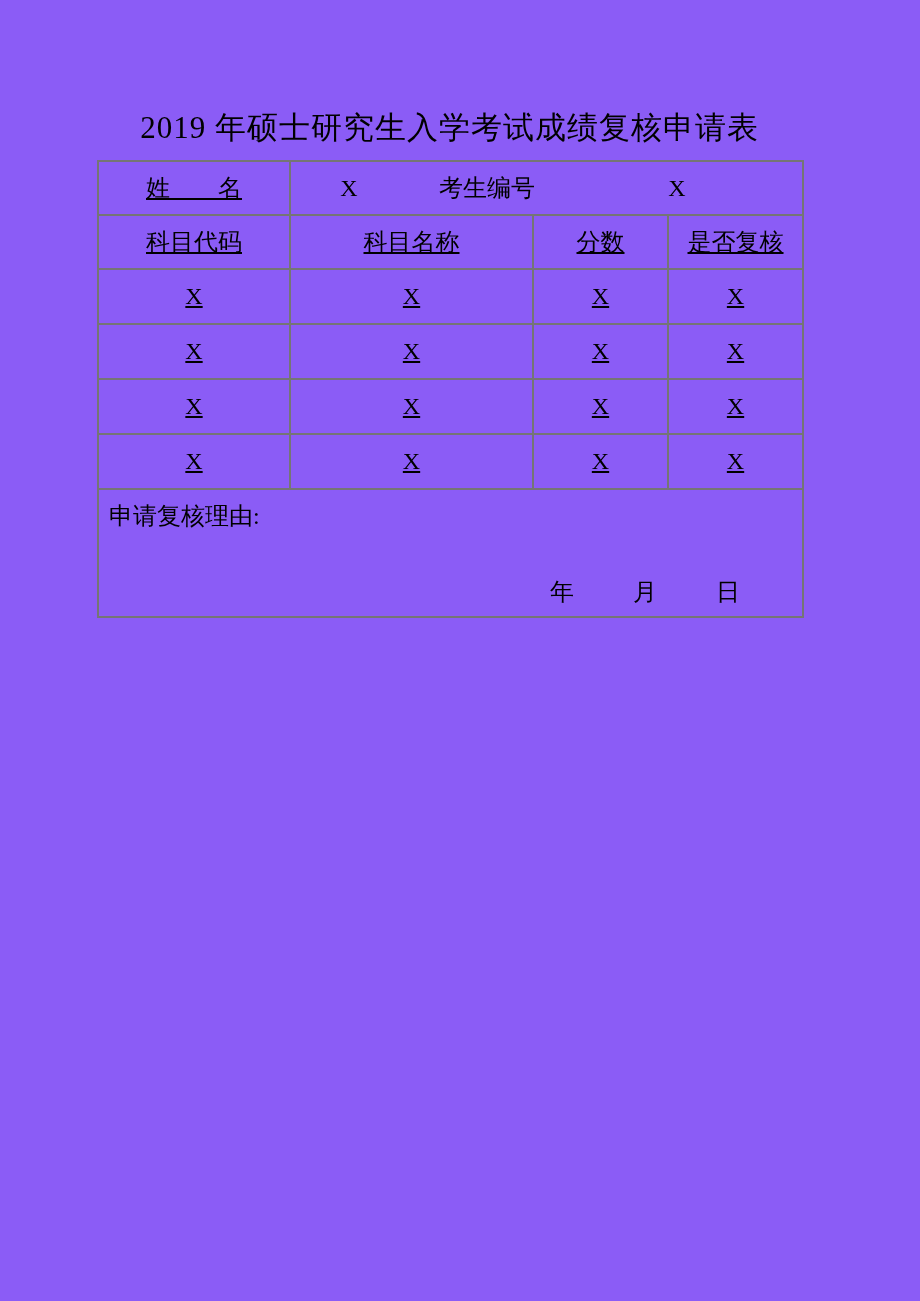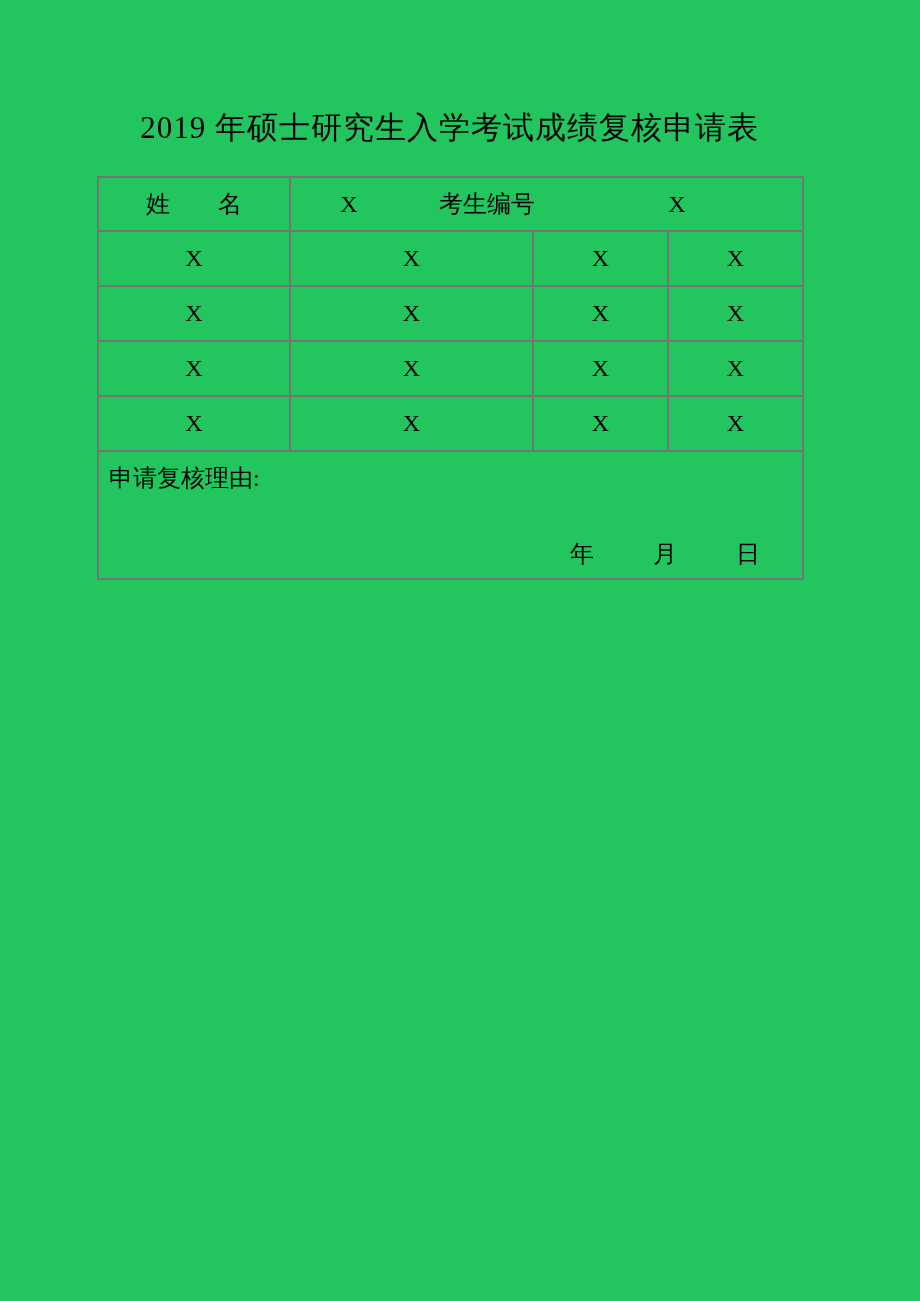--- a/index.html
+++ b/index.html
@@ -4,43 +4,44 @@
 <style>
   html, body {
     margin: 0;
     padding: 0;
     background: #ffffff;
   }
   .doc-page {
     position: relative;
     width: 920px;
     height: 1301px;
-    background: #22c55e;
+    background: #8b5cf6;
     font-family: "Liberation Serif", "DejaVu Serif", serif;
     color: #000000;
     overflow: hidden;
   }
   .doc-title {
     position: absolute;
     left: 97px;
     top: 106px;
     width: 705px;
     text-align: center;
     font-size: 31px;
     line-height: 1.4;
     white-space: nowrap;
     letter-spacing: 1px;
   }
   table.form-table {
     position: absolute;
     left: 97px;
-    top: 176px;
+    top: 160px;
     width: 705px;
     border-collapse: collapse;
     table-layout: fixed;
+    text-decoration: underline;
   }
   .form-table td {
     border: 2px solid #757575;
     padding: 0;
     font-size: 24px;
     text-align: center;
     vertical-align: middle;
     overflow: hidden;
   }
   tr.row-std   { height: 54px; }
@@ -63,21 +64,20 @@
   .pos-cno-value    { left: 386px; }
 
   .reason-cell {
     text-align: left;
     vertical-align: top;
   }
   .reason-inner {
     position: relative;
     height: 126px;
     width: 100%;
-    padding-left: 20px;
   }
   .reason-label {
     position: absolute;
     left: 10px;
     top: 10px;
     font-size: 24px;
   }
   .date-line {
     position: absolute;
     right: 62px;
@@ -116,20 +116,26 @@
         <td colspan="3">
           <div class="merged-inner">
             <span class="pos pos-name-value x-value">X</span>
             <span class="pos pos-cno-label">考生编号</span>
             <span class="pos pos-cno-value x-value">X</span>
           </div>
         </td>
       </tr>
 
 
+      <tr class="row-std">
+        <td>科目代码</td>
+        <td>科目名称</td>
+        <td>分数</td>
+        <td>是否复核</td>
+      </tr>
 
       <tr class="row-data">
         <td class="x-value">X</td>
         <td class="x-value">X</td>
         <td class="x-value">X</td>
         <td class="x-value">X</td>
       </tr>
       <tr class="row-data">
         <td class="x-value">X</td>
         <td class="x-value">X</td>

